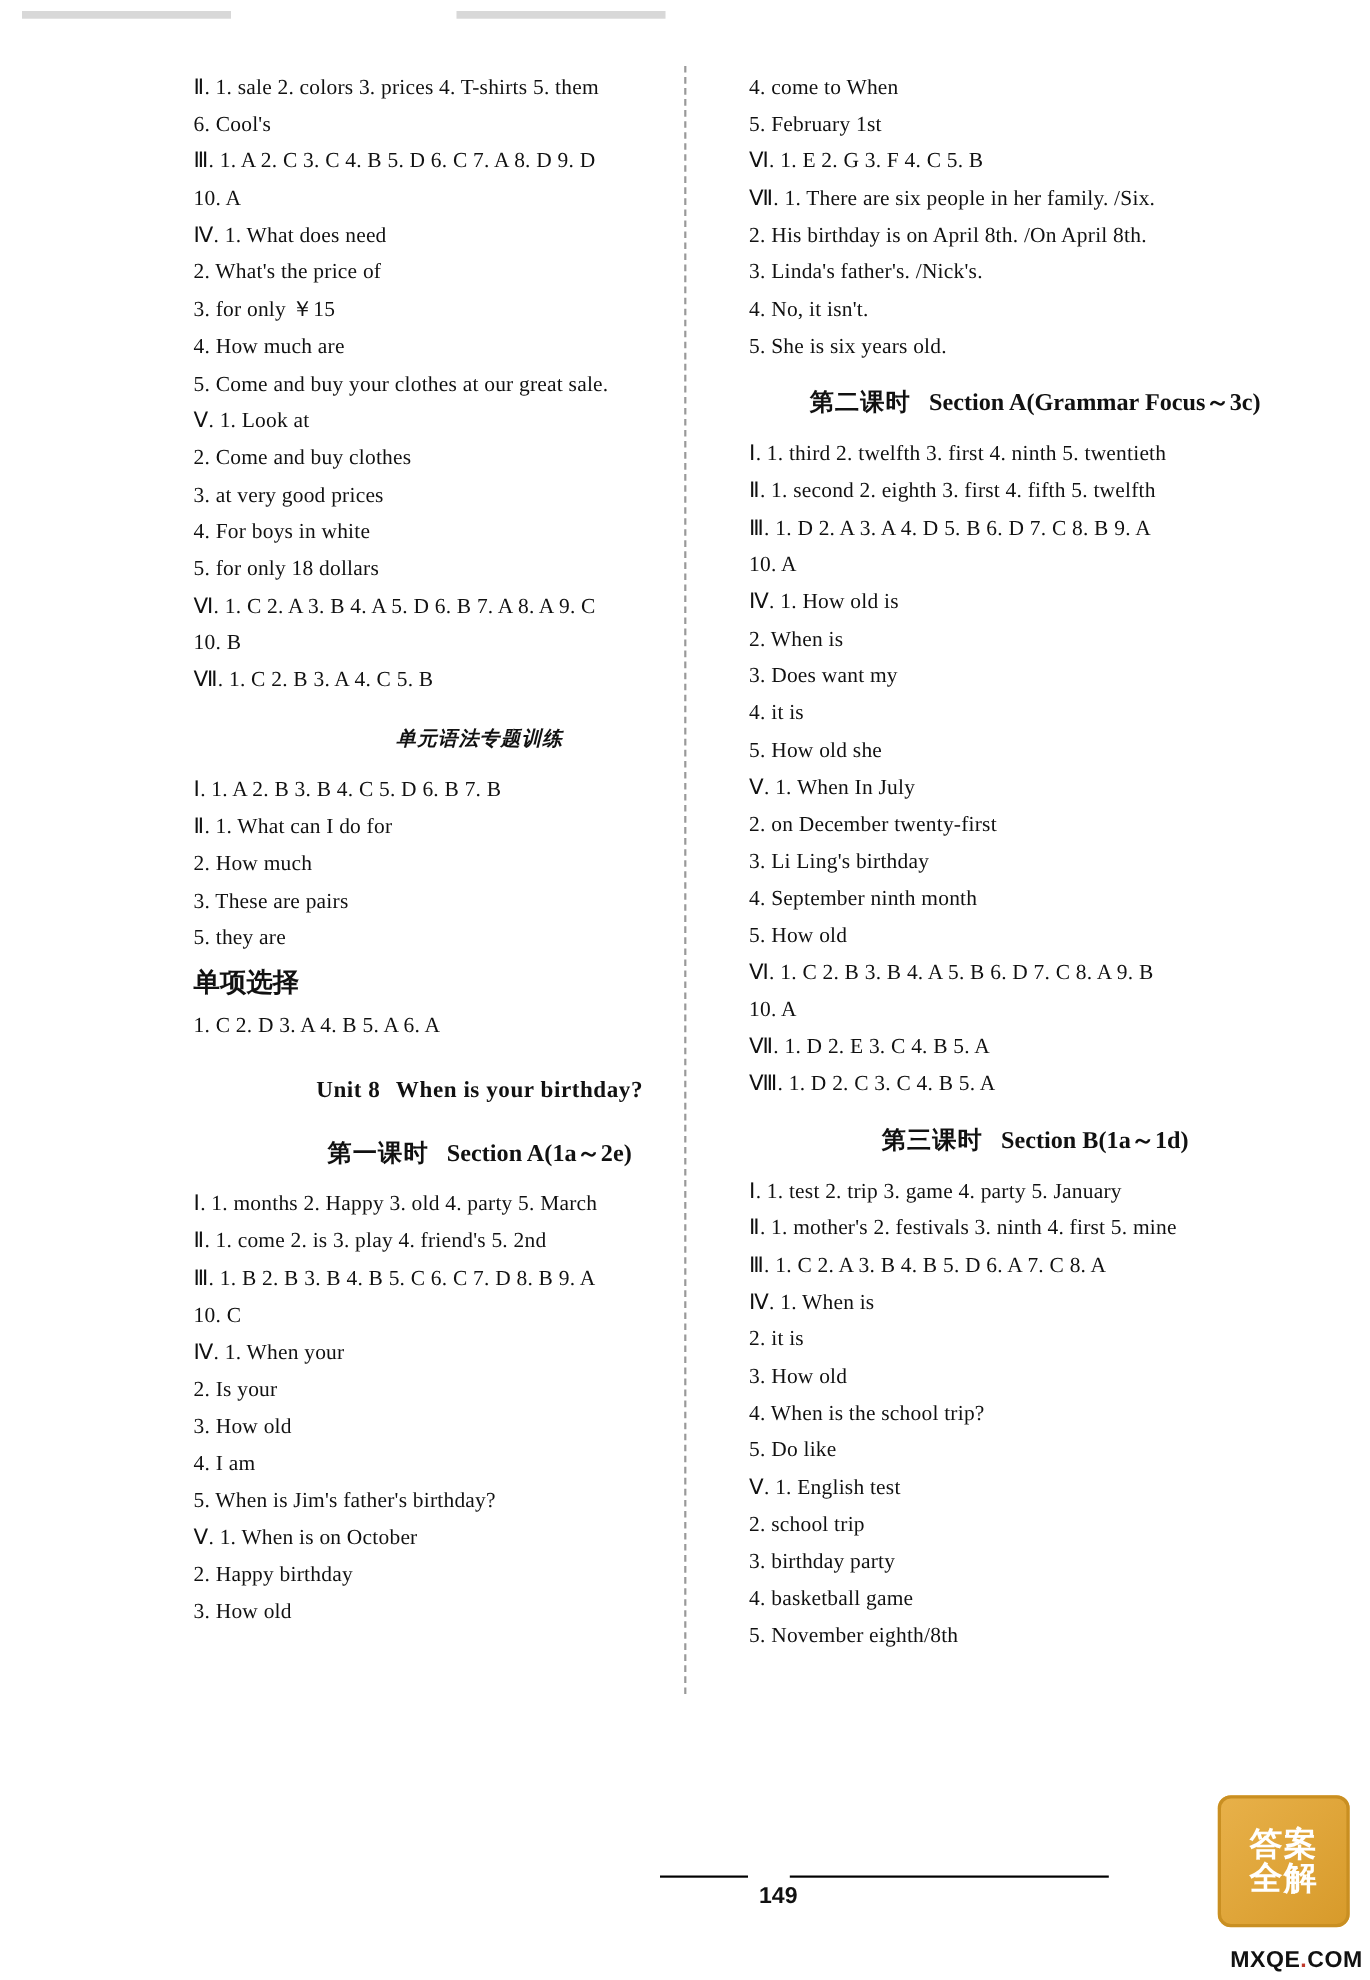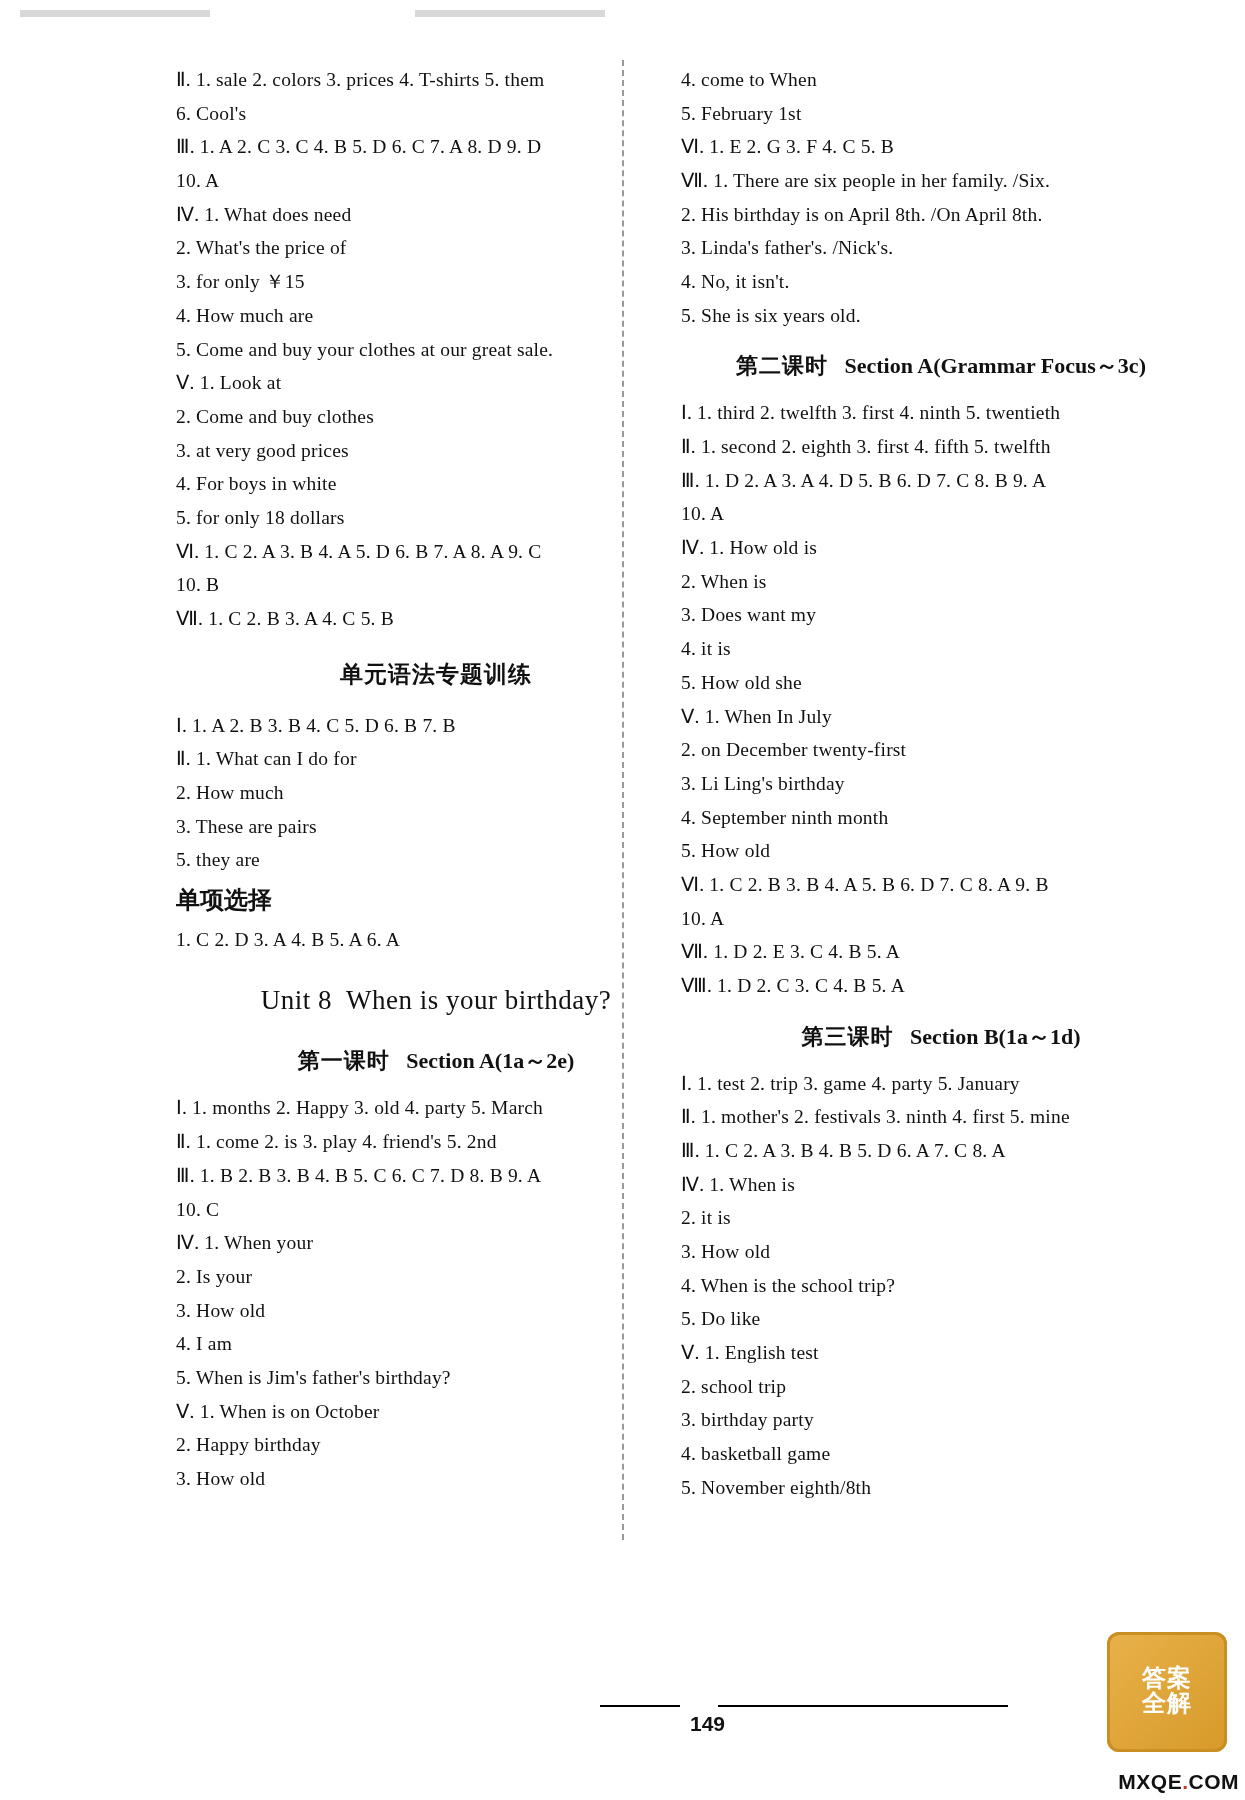--- a/index.html
+++ b/index.html
@@ -50,29 +50,30 @@
     margin:0 0 14.2px 0;
     white-space:nowrap;
     letter-spacing:0.2px;
   }
 
   .heading-box{
     text-align:center;
     margin:30px 0 26px 0;
   }
   .heading-box .htxt{
-    font-size:23px;
+    font-size:18px;
     font-weight:bold;
     font-family:"Liberation Sans",sans-serif;
     letter-spacing:1px;
+    font-style:italic;
   }
   .unit-title{
     text-align:center;
-    font-size:27px;
-    font-weight:normal;
+    font-size:21px;
+    font-weight:bold;
     margin:36px 0 30px 0;
     letter-spacing:0.5px;
   }
   .unit-title .u{margin-right:14px;}
   .section-title{
     text-align:center;
     font-size:22px;
     font-weight:bold;
     margin:26px 0 22px 0;
   }
@@ -105,23 +106,23 @@
   
   .stamp{
     position:absolute;
     right:18px;bottom:48px;
     width:120px;height:120px;
     border-radius:12px;
     background:linear-gradient(135deg,#e8b14a,#d79a2a);
     box-shadow:0 0 0 3px #c98f22 inset;
     display:flex;align-items:center;justify-content:center;
     color:#fff;
-    font-family:Liberation Mono, monospace;
-    font-weight:bold;
-    font-size:24px;
+    font-family:Liberation Serif, serif;
+    font-weight:bold;
+    font-size:30px;
     line-height:1.05;
     text-align:center;
     letter-spacing:1px;
   }
   .mxqe{
     position:absolute;
     right:6px;bottom:6px;
     font-family:"Liberation Sans",sans-serif;
     font-size:21px;
     font-weight:bold;

